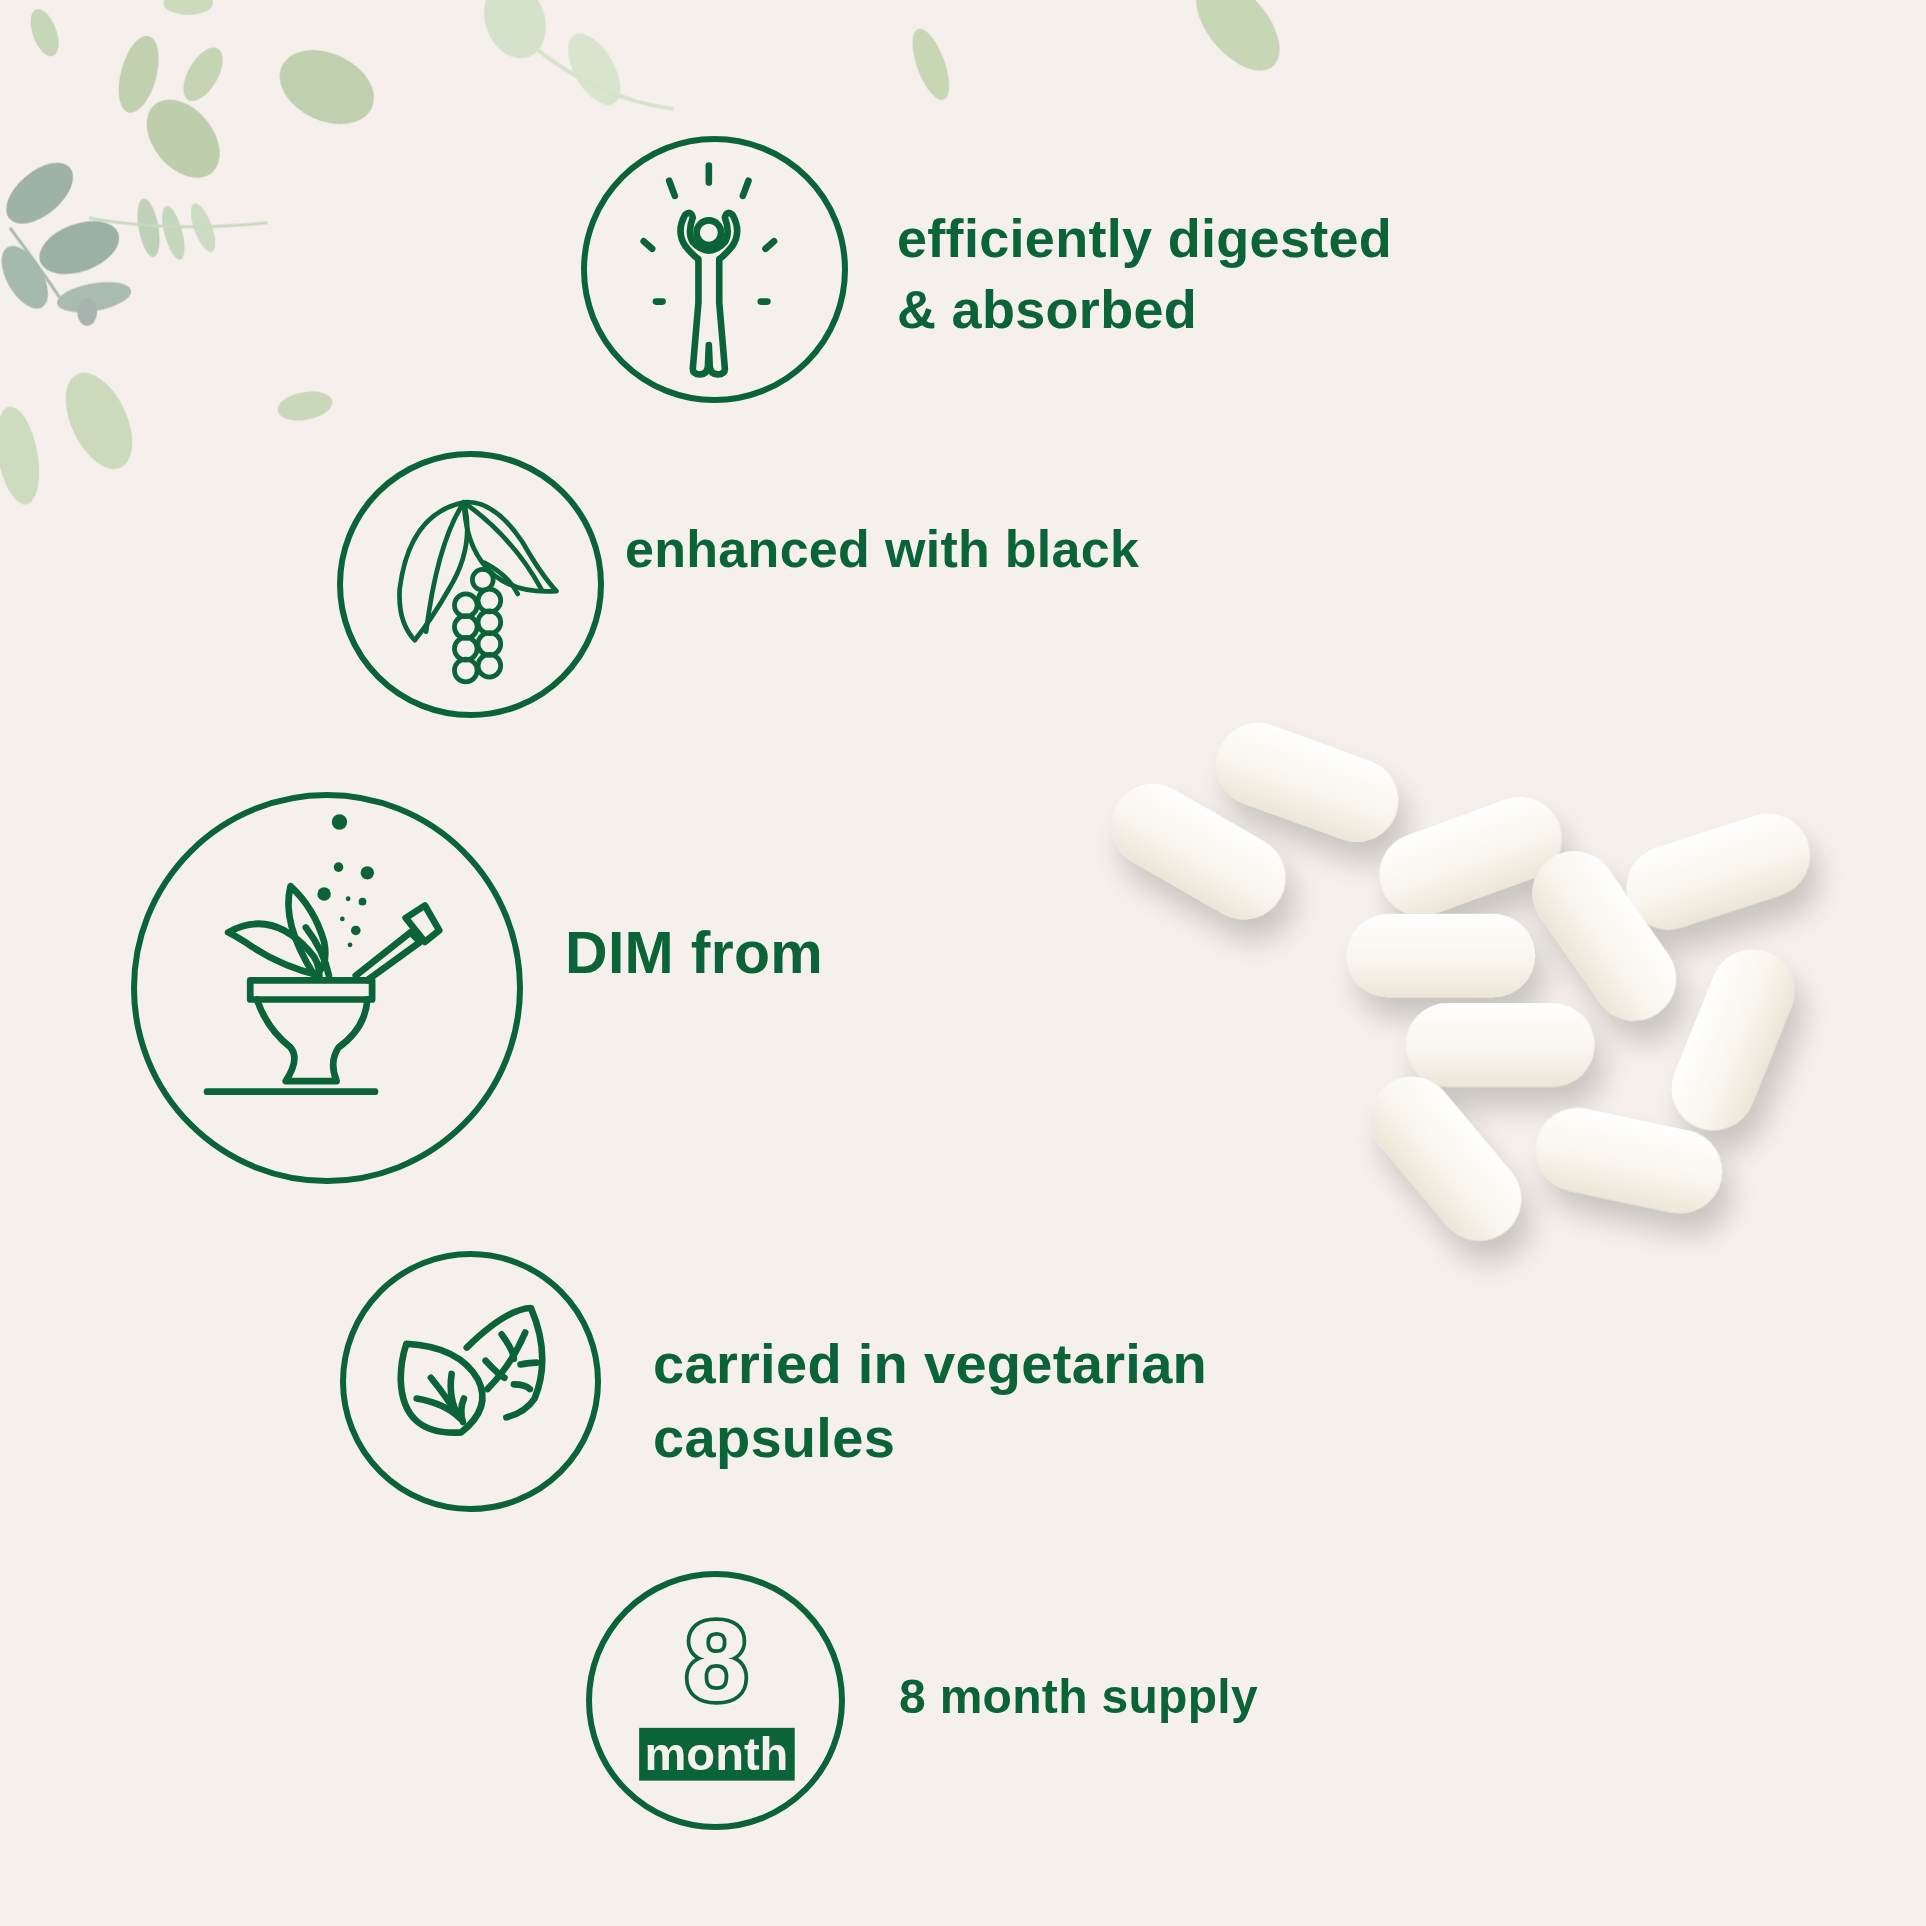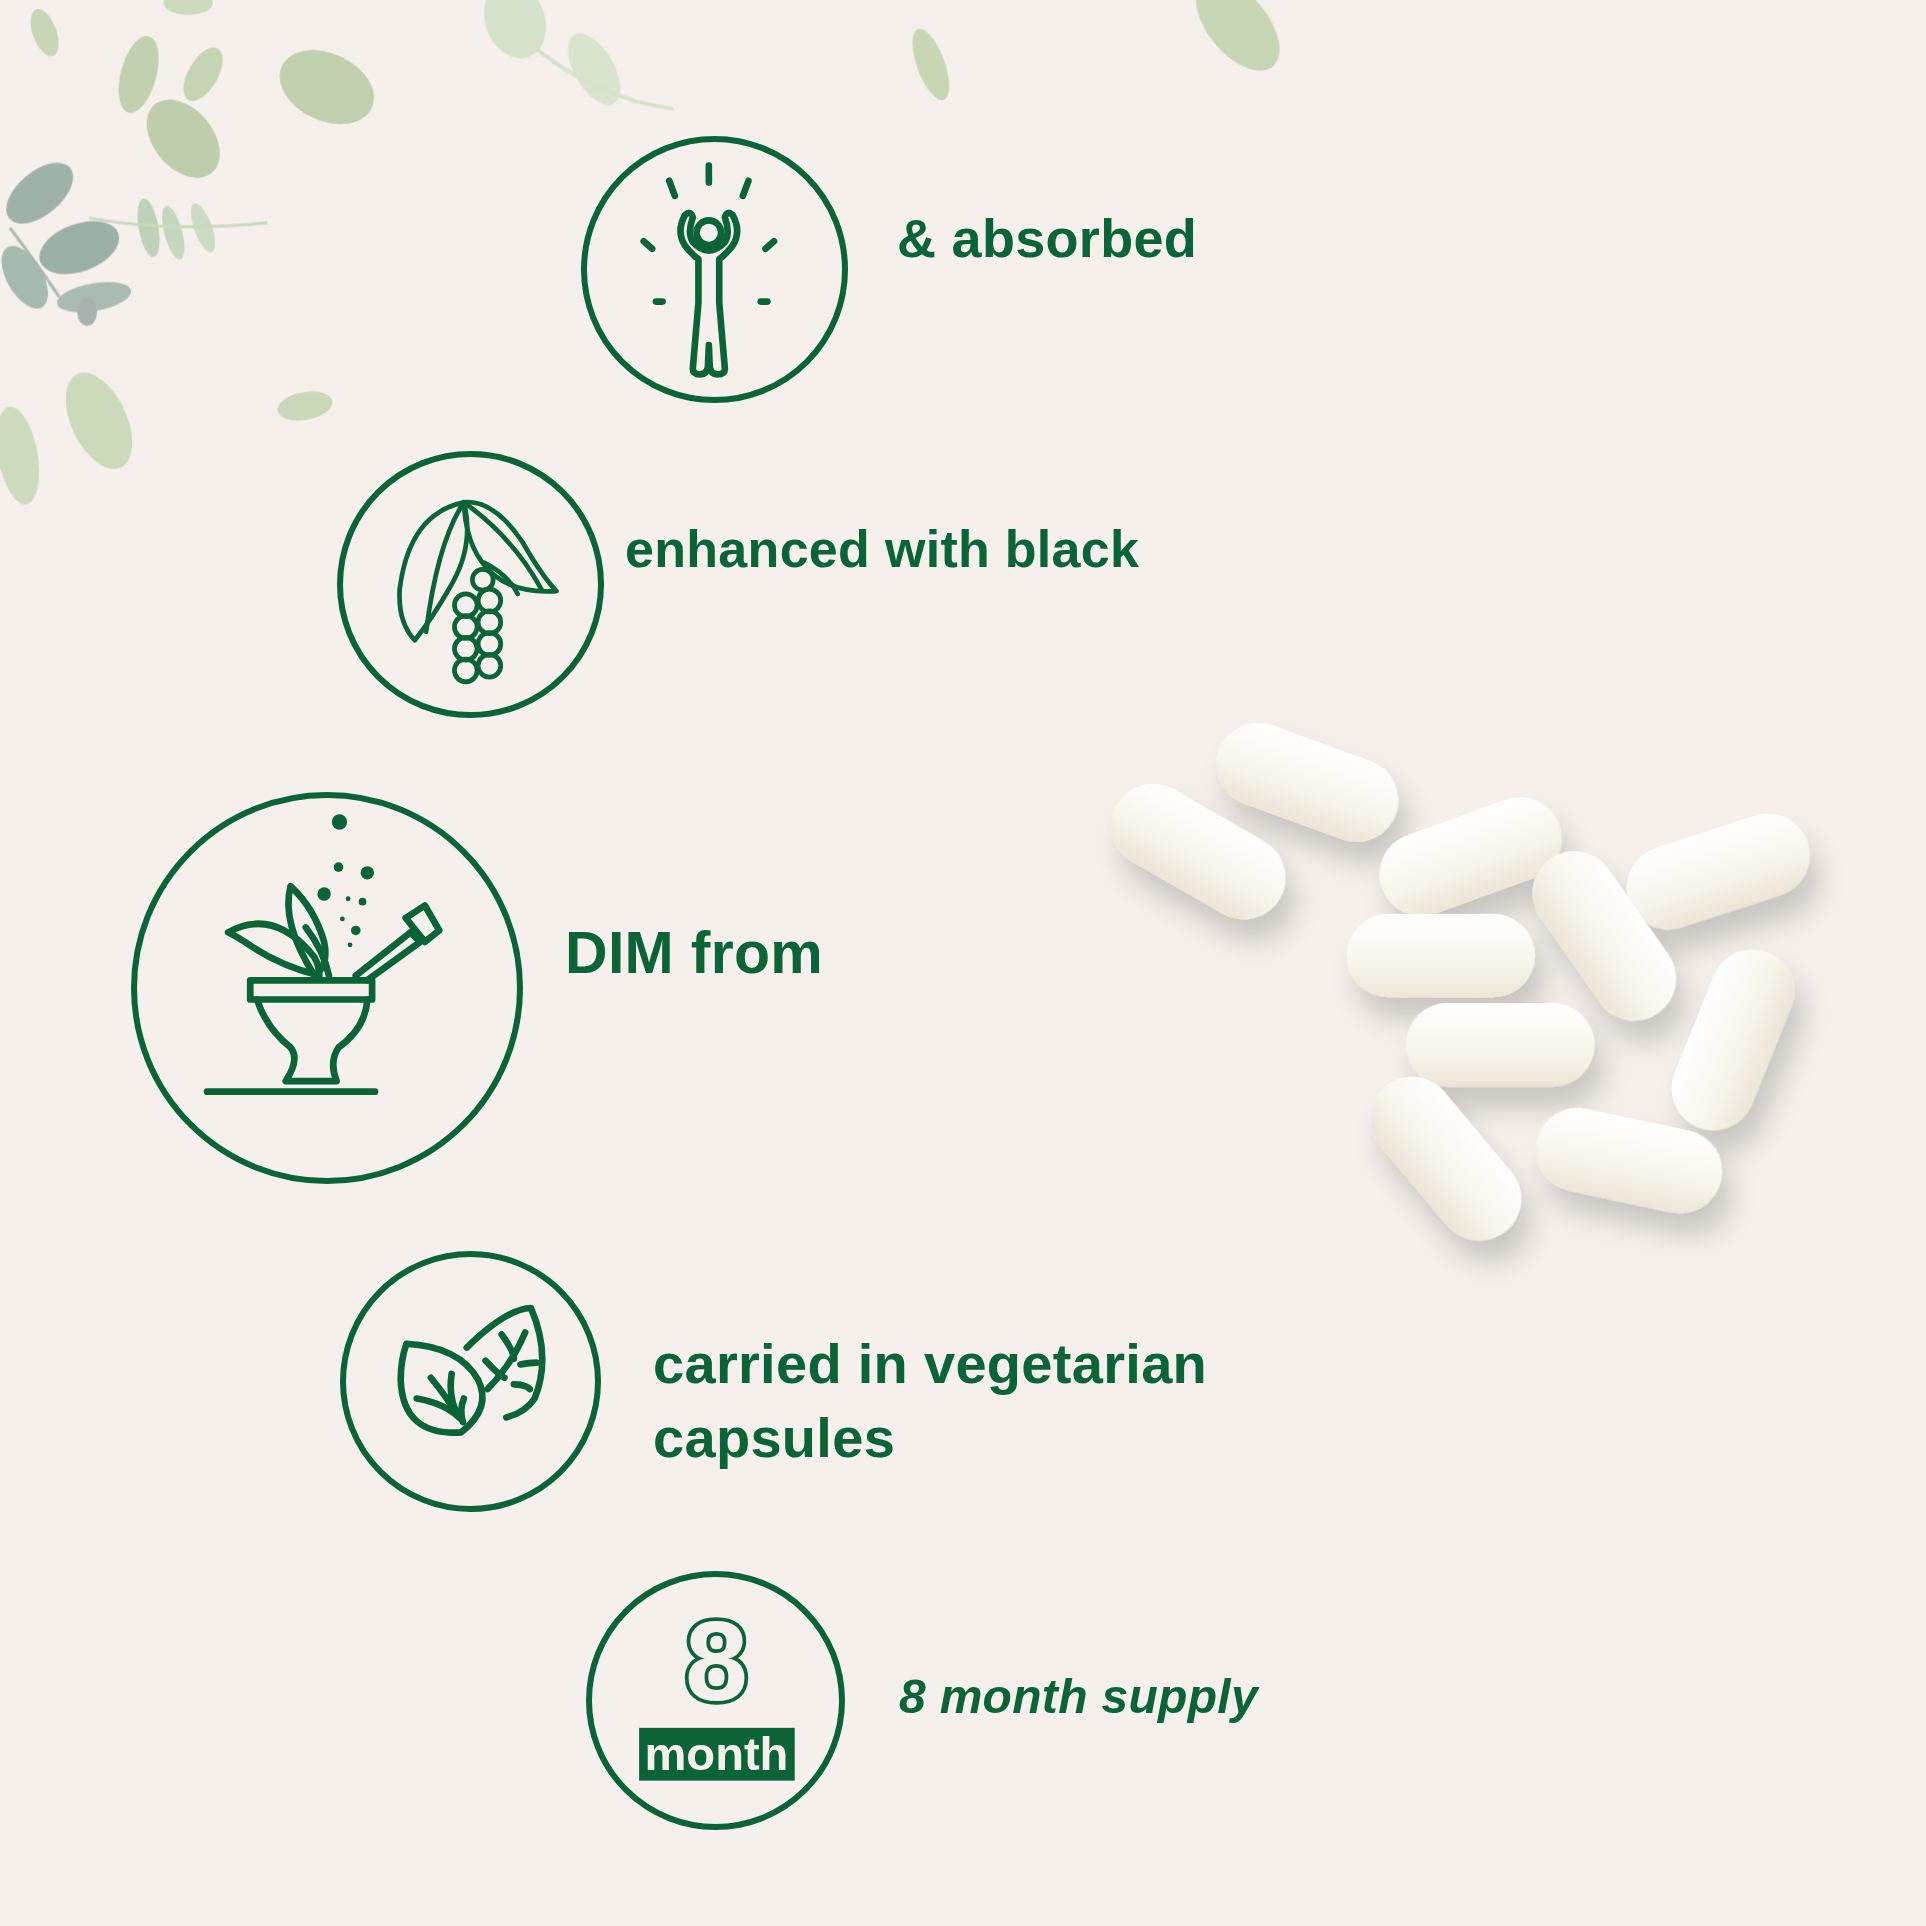--- a/index.html
+++ b/index.html
@@ -91,20 +91,21 @@
     <line x1="171" y1="41" x2="165" y2="57"></line>
     <line x1="60" y1="105" x2="69" y2="113"></line>
     <line x1="198" y1="105" x2="189" y2="113"></line>
     <line x1="73" y1="169" x2="80" y2="169"></line>
     <line x1="184" y1="169" x2="191" y2="169"></line>
     <circle cx="129" cy="96" r="13"></circle>
     <path d="M104 77 Q94 95 104 110 Q112 120 118 124 L118 170 L112 240 Q112 246 120 246 Q127 246 128 238 L129 215 L130 238 Q131 246 138 246 Q146 246 146 240 L140 170 L140 124 Q146 120 154 110 Q164 95 154 77 Q148 72 146 80 Q152 96 146 106 Q138 115 129 115 Q120 115 112 106 Q106 96 112 80 Q110 72 104 77 Z"></path>
   </svg>
 </div>
 <div class="label" style="left:897px;top:203px;font-size:54px;">
+  <span>efficiently digested</span>
   <span>&amp; absorbed</span>
 </div>
 
 <div class="badge" style="left:337px;top:451px;width:267px;height:267px;">
   <svg viewBox="0 0 270 270" fill="none" stroke="#0b6338" stroke-width="5" stroke-linecap="round" stroke-linejoin="round">
     <path d="M128 48 Q70 60 60 140 Q58 175 76 194 Q95 170 112 140 Q140 95 128 48 Z"></path>
     <path d="M128 48 Q100 90 88 185"></path>
     <path d="M128 48 Q160 45 190 90 Q210 125 226 142 Q185 145 160 125 Q130 100 128 48 Z"></path>
     <path d="M128 48 Q180 85 210 140"></path>
     <path d="M150 112 Q175 125 185 145"></path>
@@ -170,16 +171,16 @@
   <span>capsules</span>
 </div>
 
 <div class="badge" style="left:586px;top:1571px;width:259px;height:259px;">
   <svg viewBox="0 0 262 262">
     <text x="132" y="130" text-anchor="middle" font-family="Liberation Sans, sans-serif" font-weight="700" font-size="120" fill="#f5f0eb" stroke="#0b6338" stroke-width="8" paint-order="stroke">8</text>
     <rect x="50" y="160" width="165" height="56" fill="#0b6338"></rect>
     <text x="132" y="205" text-anchor="middle" font-family="Liberation Sans, sans-serif" font-weight="700" font-size="50" fill="#f5f0eb">month</text>
   </svg>
 </div>
-<div class="label" style="left:899px;top:1665px;font-size:48px;font-style:italic;">
+<div class="label" style="left:899px;top:1665px;font-size:48px;">
   <span>8 month supply</span>
 </div>
 
 
 </body></html>

